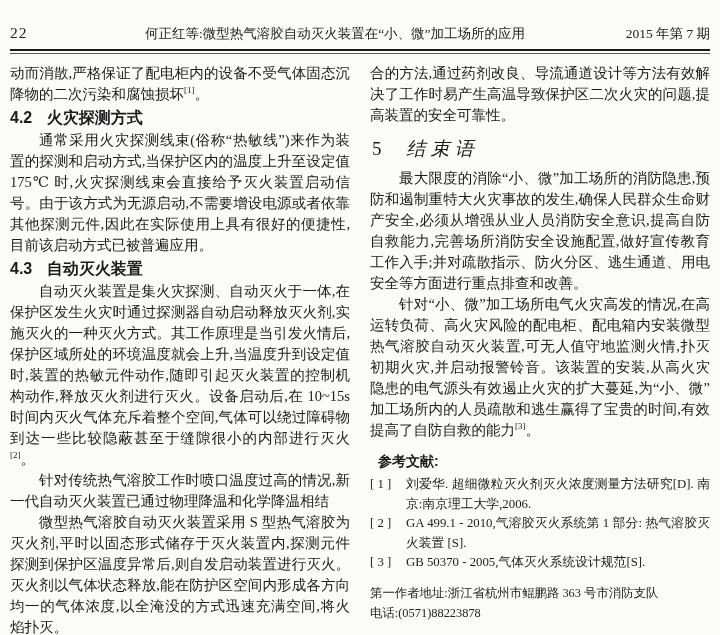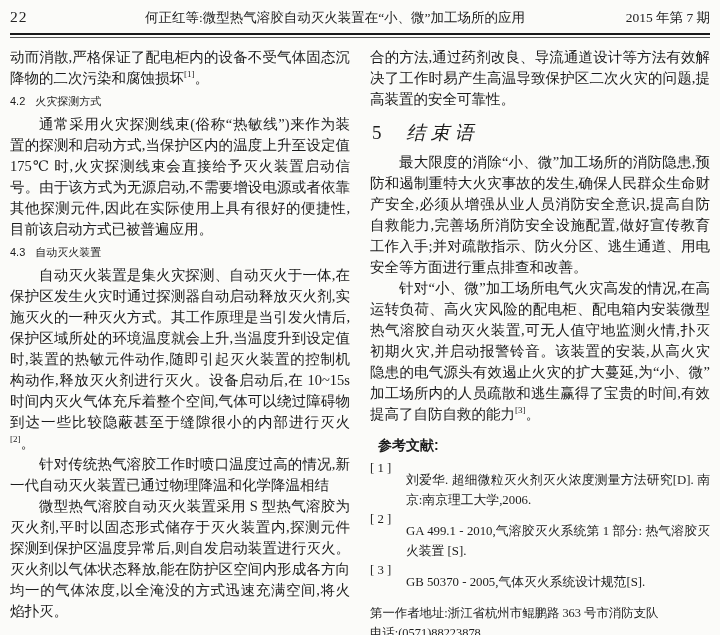--- a/index.html
+++ b/index.html
@@ -3,21 +3,21 @@
 <meta charset="utf-8">
 <style>
   * { margin:0; padding:0; box-sizing:border-box; }
   html,body { width:720px; height:635px; }
   body {
     background:#fbfbf9;
     color:#1e1e1e;
     font-family:"Liberation Serif","DejaVu Serif",serif;
     overflow:hidden;
   }
-  .page { width:720px; height:526px; padding:8px 10px 0 10px; }
+  .page { width:720px; height:526px; padding:24px 10px 0 10px; }
 
   
   .hdr {
     display:flex; align-items:baseline;
     font-size:13.5px; color:#222;
   }
   .hdr .pageno { width:70px; font-size:15.5px; letter-spacing:1px; }
   .hdr .rtitle { flex:1; text-align:center; }
   .hdr .issue  { width:120px; text-align:right; }
   .hdr-rule {
@@ -34,24 +34,24 @@
     text-align:justify;
     color:#1b1b1b;
   }
   p.body-p { margin:0; }
   p.ind { text-indent:2em; }
 
   sup.cite { font-size:9px; line-height:0; vertical-align:super; letter-spacing:0; }
 
   
   .h-sub {
-    font-weight:normal;
+    font-weight:bold;
     font-family:"Liberation Sans","DejaVu Sans",sans-serif;
     margin:2px 0 2px 0;
-    font-size:11px;
+    font-size:16px;
   }
   .h-sub .num { margin-right:0.9em; }
 
   
   .h-main {
     font-size:19px; font-weight:normal;
     margin:12px 0 9px 2px;
     letter-spacing:0;
   }
   .h-main .num { margin-right:1.3em; }
@@ -59,21 +59,21 @@
 
   
   .refs-title {
     font-weight:bold;
     font-family:"Liberation Sans","DejaVu Sans",sans-serif;
     font-size:14px;
     margin:10px 0 3px 8px;
   }
   .ref { display:flex; font-size:12.8px; line-height:19.5px; text-align:justify; }
   .ref .lbl { flex:none; width:36px; }
-  .ref .txt { flex:1;margin-top:12px; }
+  .ref .txt { flex:1; }
 
   
   .footnote { margin-top:10px; font-size:12.4px; line-height:20.5px; color:#222; }
   .footnote div { white-space:nowrap; }
 </style>
 </head>
 <body>
 
 <div class="page">
 

